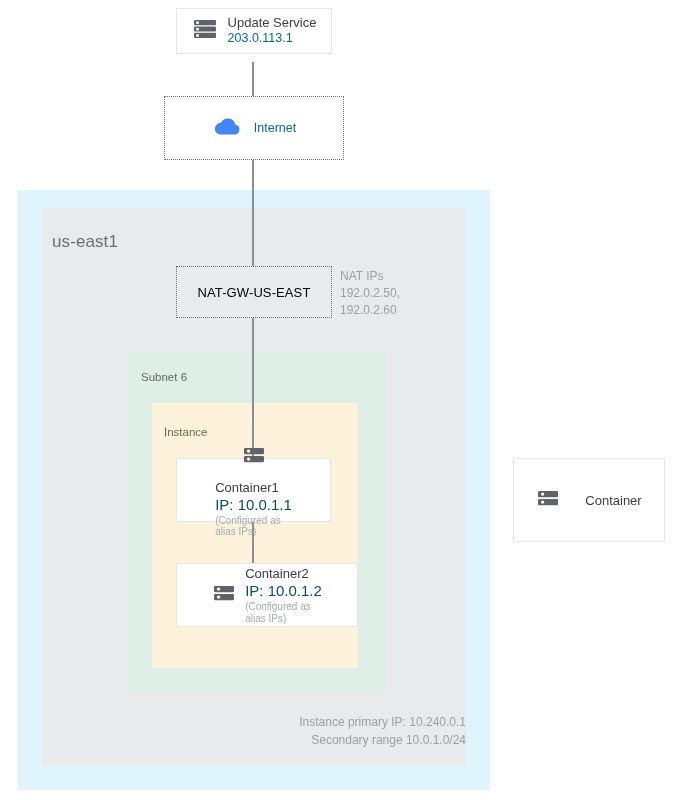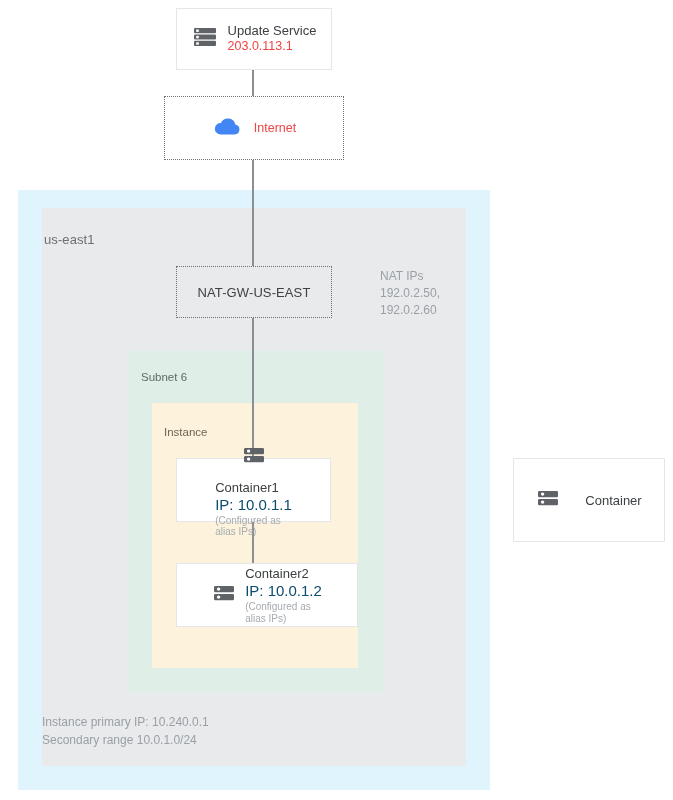--- a/index.html
+++ b/index.html
@@ -33,22 +33,22 @@
     width: 472px; height: 600px;
     background: #e0f4fd;
   }
   
   .region-box {
     left: 42px; top: 208px;
     width: 424px; height: 558px;
     background: #e8eaec;
   }
   .region-label {
-    left: 44px; top: 232px;
-    font-size: 13px;
+    left: 52px; top: 232px;
+    font-size: 17px;
     color: #6b7075;
     letter-spacing: .1px;
   }
 
   
   .subnet-box {
     left: 128px; top: 351px;
     width: 257px; height: 341px;
     background: #dfeee6;
   }
@@ -73,21 +73,21 @@
   
   .node {
     background: #ffffff;
     border: 1px solid #e4e6e8;
   }
   .dotted {
     background: transparent;
     border: 1.4px dotted #6d7276;
   }
 
-  .update-box { left: 176px; top: 8px; width: 156px; height: 62px; }
+  .update-box { left: 176px; top: 8px; width: 156px; height: 46px; }
   .internet-box { left: 164px; top: 96px; width: 180px; height: 64px; }
   .nat-box { left: 176px; top: 266px; width: 156px; height: 52px; }
   .c1-box { left: 176px; top: 458px; width: 155px; height: 64px; }
   .c2-box { left: 176px; top: 563px; width: 182px; height: 64px; }
   .legend-box { left: 513px; top: 458px; width: 152px; height: 84px; }
 
   
   .node-inner {
     position: absolute;
     left: 0; top: 0; right: 0; bottom: 0;
@@ -96,52 +96,52 @@
     justify-content: center;
     gap: 10px;
   }
   .node-text { line-height: 1.25; }
   .t-title {
     font-size: 13px;
     color: #3c4043;
   }
   .t-sub {
     font-size: 12.5px;
-    color: #ef4444;
+    color: #0369a1;
   }
   .t-ip {
     font-size: 15px;
     color: #0c4a6e;
   }
   .t-note {
     font-size: 10px;
     color: #a5abb1;
     line-height: 1.15;
   }
   .nat-text {
     font-size: 13px;
-    color: #404040;
+    color: #000000;
     letter-spacing: .1px;
   }
 
   
   .ico { flex: 0 0 auto; display: block; }
 
   
   .nat-ips {
-    left: 380px; top: 268px;
+    left: 340px; top: 268px;
     font-size: 12px;
     color: #9aa0a6;
     line-height: 1.42;
     white-space: pre-line;
   }
   .instance-ips {
     left: 42px; top: 714px;
     width: 424px;
-    text-align: left;
+    text-align: right;
     font-size: 12px;
     color: #9aa0a6;
     line-height: 1.48;
   }
   .legend-label {
     font-size: 13px;
     color: #3c4043;
   }
 </style>
 </head>

